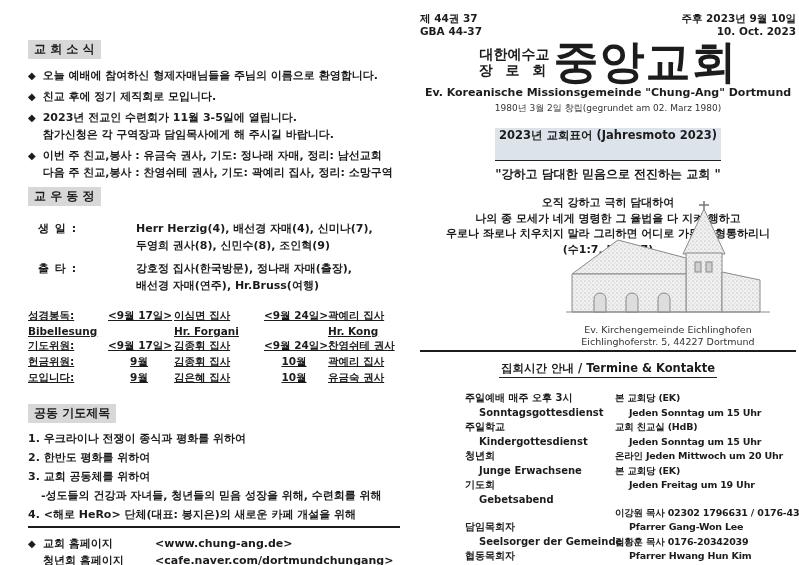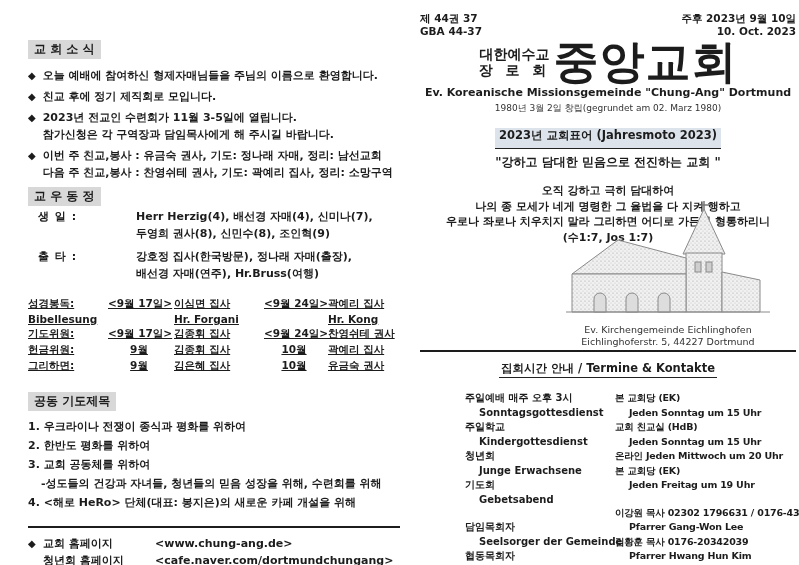--- a/index.html
+++ b/index.html
@@ -16,21 +16,21 @@
     display:inline-block; background:#d8d8d8; font-weight:bold;
     font-size:12px; line-height:14px; padding:2px 6px 3px;
   }
   .news-items { margin-top:8px; }
   .b-item { display:flex; align-items:flex-start; gap:7px; margin-bottom:4px;
             font-size:11px; font-weight:bold; line-height:17px; }
   .diamond { font-size:10px; line-height:17px; }
   .b-lines div { white-space:nowrap; }
 
   .mn-row { display:flex; margin:6px 0 0 10px; font-size:11px; font-weight:bold; line-height:17px; }
-  .mn-row.first { margin-top:2px; }
+  .mn-row.first { margin-top:14px; }
   .mn-label { width:98px; flex:none; letter-spacing:1px; }
   .mn-val div { white-space:nowrap; }
 
   .wc-table { margin-top:6px; border-collapse:collapse; font-size:10.5px; font-weight:bold; table-layout:fixed; width:370px; }
   .wc-table td { padding:1px 0; height:12px; overflow:visible; white-space:nowrap;text-decoration:underline; }
   .wc-table .c-role { width:80px; }
   .wc-table .c-date { width:62px; text-align:center; }
   .wc-table .c-name { width:90px; padding-left:4px; }
   .wc-table .c-date2 { width:60px; text-align:center; }
   .wc-table .c-name2 { width:78px; padding-left:4px; }
@@ -54,21 +54,21 @@
   .top-right { text-align:right; }
   .masthead { display:flex; justify-content:center; align-items:center; margin-top:1px; }
   .denom { text-align:center; font-weight:bold; font-size:14px; line-height:16px; margin-right:3px; }
   .denom .d2 { letter-spacing:4px; }
   .ch-name { font-size:45px; font-weight:bold; line-height:46px; letter-spacing:1px; }
   .subtitle { text-align:center; font-size:11px; font-weight:bold; margin-top:1px; }
   .founded { text-align:center; font-size:9px; margin-top:3px; color:#333; }
 
   .motto-line { text-align:center; margin-top:9px; }
   .motto-h { display:inline-block; background:#dce3ea; border-bottom:1.5px solid #222;
-             font-weight:bold; font-size:11.5px; padding:0 4px 5px; }
+             font-weight:bold; font-size:11.5px; padding:0 4px 17px; }
   .slogan { text-align:center; font-weight:bold; font-size:12px; margin-top:5px; }
   .verse { text-align:center; font-weight:bold; font-size:11px; line-height:15.5px; margin-top:12px; }
   .verse div { white-space:nowrap; }
 
   .church-fig { position:absolute; left:140px; top:188px; width:216px; text-align:center; }
   .caption { font-size:9.5px; line-height:12px; margin-top:2px; color:#333; }
 
   .schedule-block { position:absolute; top:338px; left:0; width:376px; }
   .thick-line { border-top:2px solid #1c1c1c; }
   .sch-title-wrap { text-align:center; margin-top:5px; }
@@ -164,21 +164,21 @@
           <td class="c-name2">찬영쉬테 권사</td>
         </tr>
         <tr>
           <td class="c-role">헌금위원:</td>
           <td class="c-date">9월</td>
           <td class="c-name">김종휘 집사</td>
           <td class="c-date2">10월</td>
           <td class="c-name2">곽예리 집사</td>
         </tr>
         <tr>
-          <td class="c-role">그리하면:</td>
+          <td class="c-role">모입니다:</td>
           <td class="c-date">9월</td>
           <td class="c-name">김은혜 집사</td>
           <td class="c-date2">10월</td>
           <td class="c-name2">유금숙 권사</td>
         </tr>
       </tbody>
         </table>
     </section>
 
     <section class="prayer">

